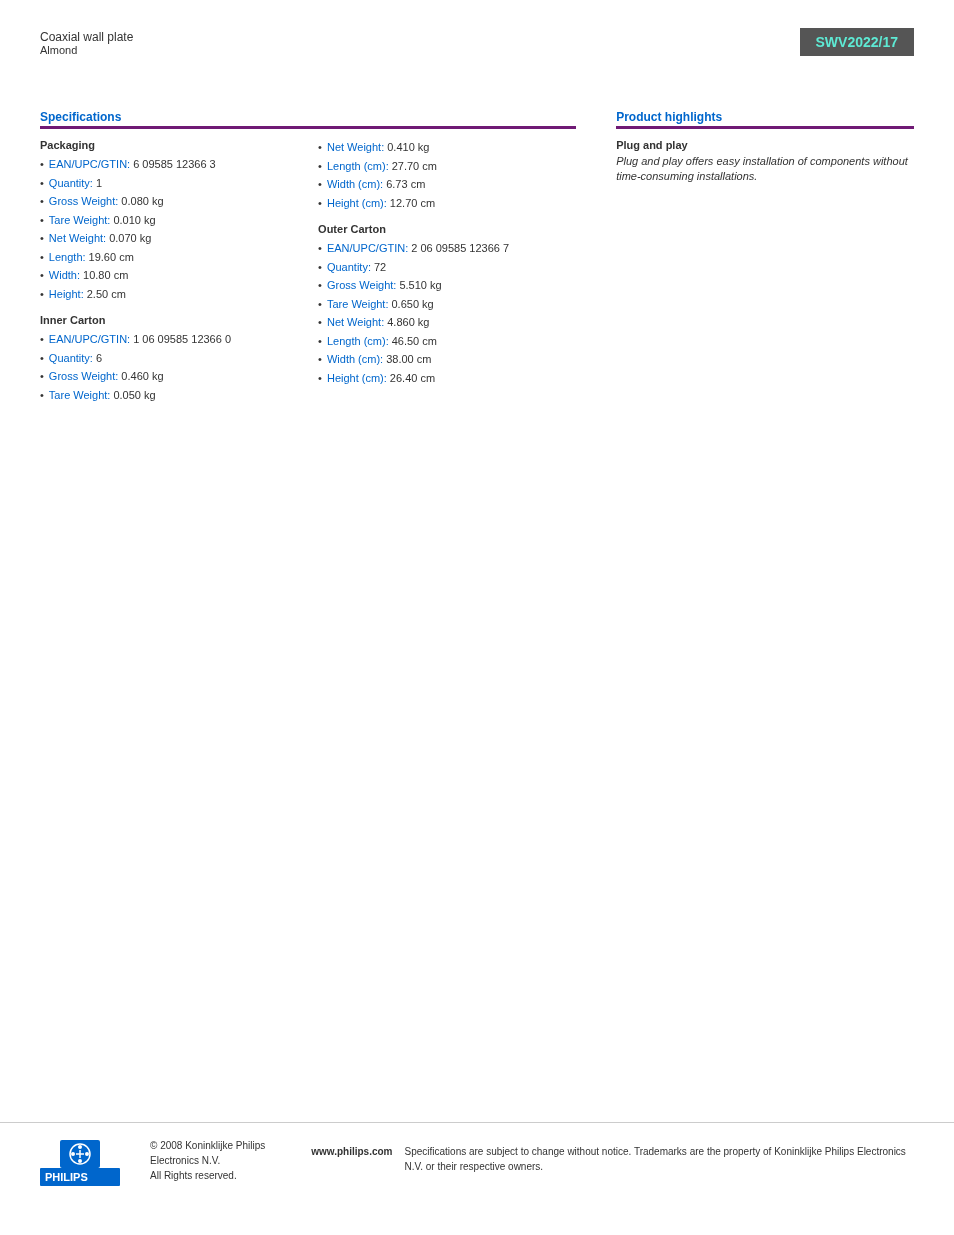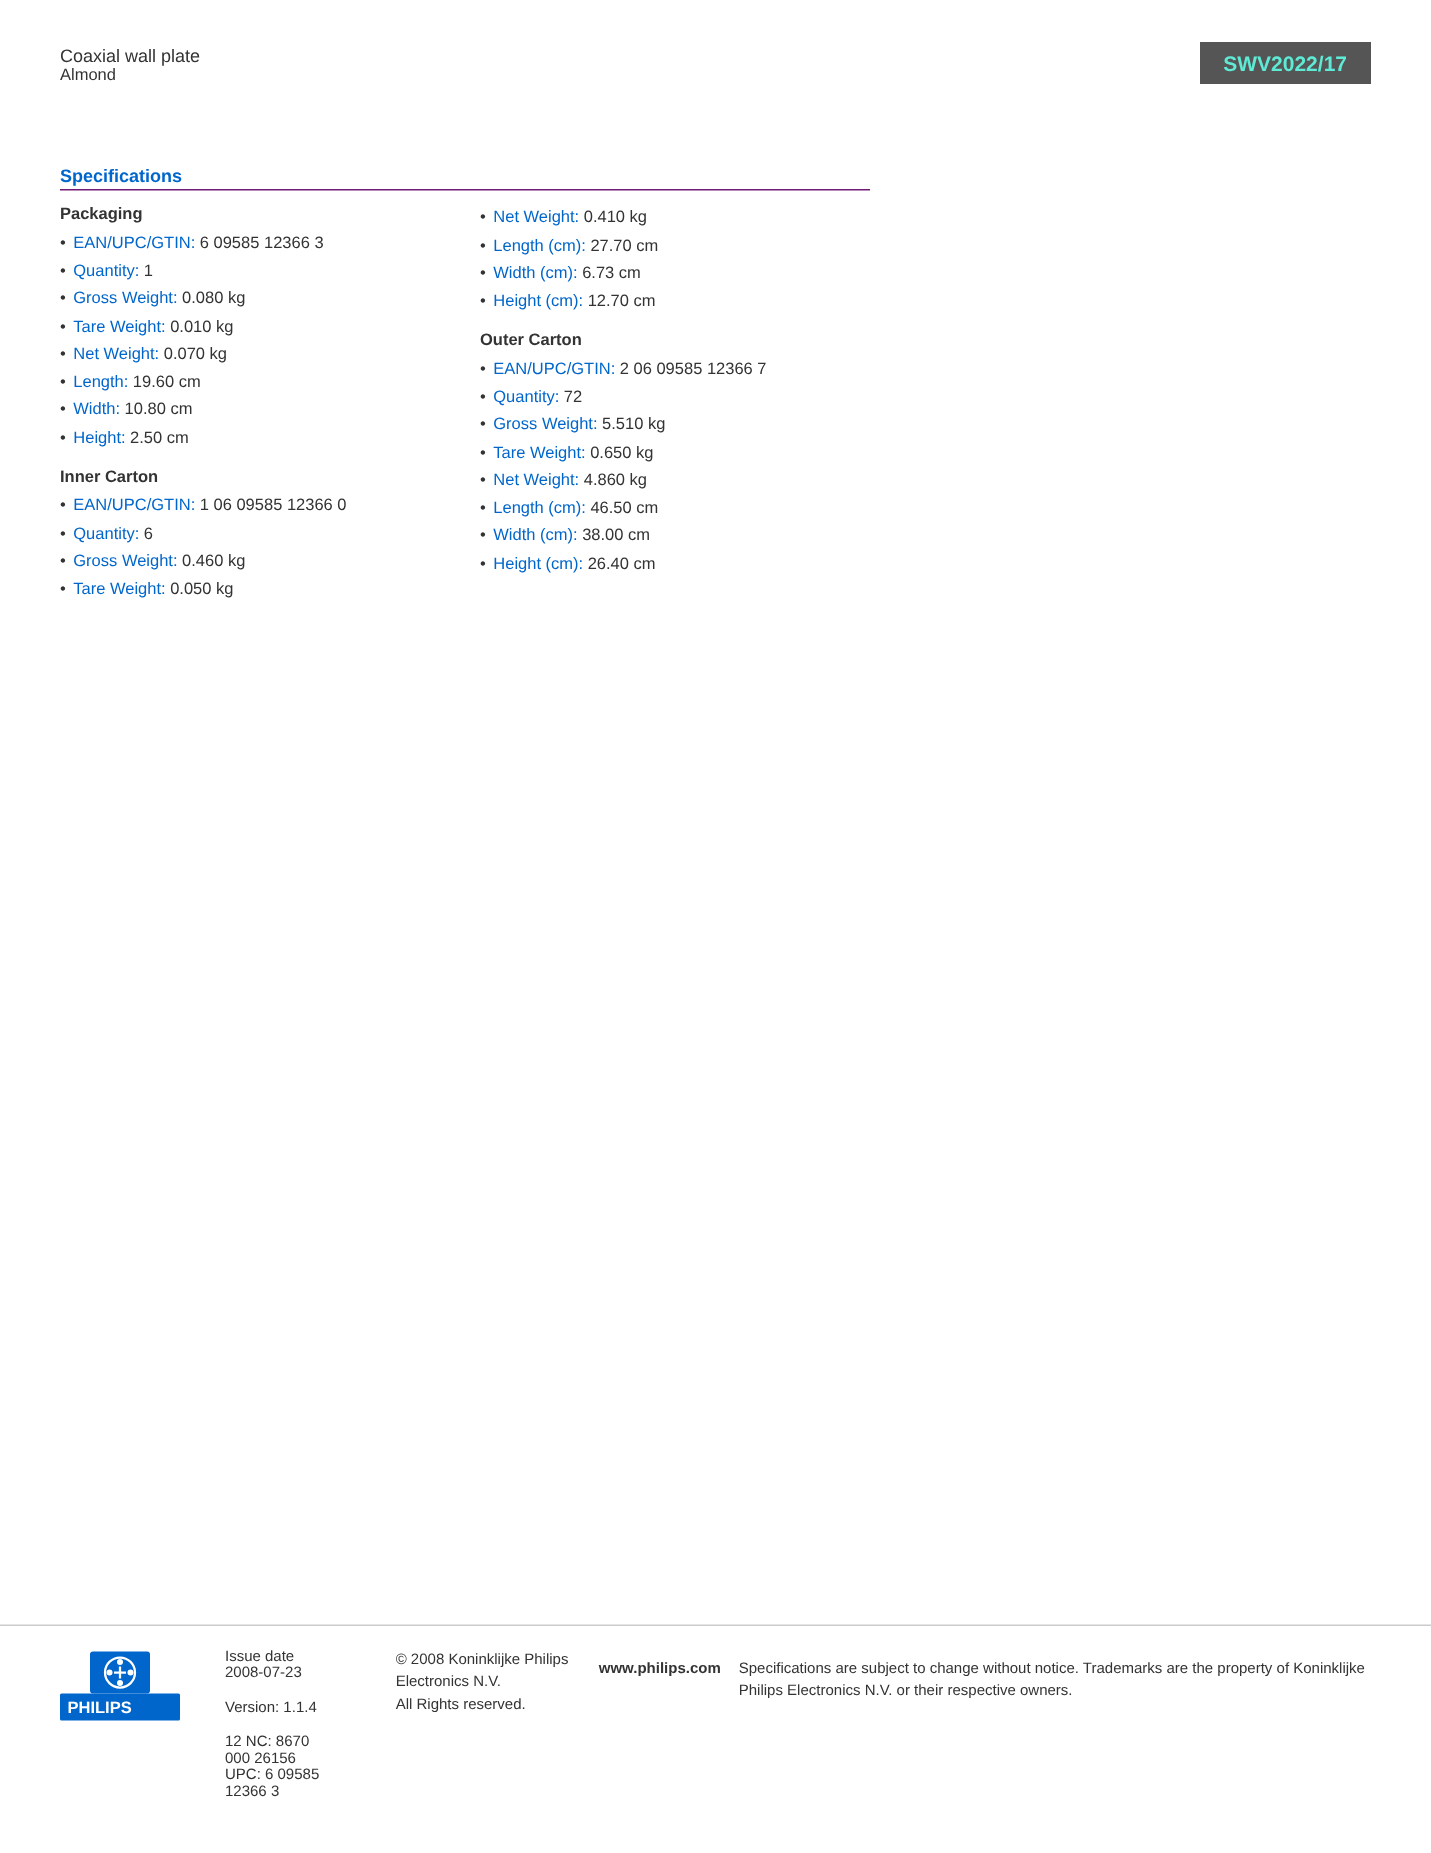--- a/index.html
+++ b/index.html
@@ -62,21 +62,21 @@
     
     .right-col {
       width: 320px;
       padding-left: 20px;
     }
 
     .section-title {
       color: #0066cc;
       font-size: 12px;
       font-weight: bold;
-      border-bottom: 1px solid #701a75;
+      border-bottom: 3px solid #701a75;
       padding-bottom: 2px;
       margin-bottom: 10px;
     }
 
     .subsection-title {
       font-size: 11px;
       font-weight: bold;
       margin-bottom: 5px;
       margin-top: 12px;
       color: #333;
@@ -317,20 +317,29 @@
               </li>
               <li>
                 <span class="spec-key">Height (cm):</span>
                 <span class="spec-val">26.40 cm</span>
               </li>
             </ul>
         </div>
       </div>
     </div>
 
+    <div class="right-col">
+      <div class="section-title">Product highlights</div>
+      <div id="features-container">
+          <div style="margin-bottom: 8px;">
+            <div class="highlight-feature-title">Plug and play</div>
+            <div class="highlight-feature-desc">Plug and play offers easy installation of components without time-consuming installations.</div>
+          </div>
+        </div>
+    </div>
   </div>
 </div>
 
 <div class="footer">
 
   <div class="philips-logo">
     <svg viewBox="0 0 80 60" width="80" height="60">
 
       <rect x="0" y="30" width="80" height="18" fill="#0066cc" rx="1"></rect>
       <text x="5" y="43" font-size="11" font-weight="bold" fill="white" font-family="Arial">PHILIPS</text>
@@ -341,28 +350,20 @@
       <circle cx="40" cy="9" r="2" fill="white"></circle>
       <circle cx="40" cy="23" r="2" fill="white"></circle>
       <circle cx="33" cy="16" r="2" fill="white"></circle>
       <circle cx="47" cy="16" r="2" fill="white"></circle>
 
       <line x1="40" y1="12" x2="40" y2="20" stroke="white" stroke-width="1.5"></line>
       <line x1="36" y1="16" x2="44" y2="16" stroke="white" stroke-width="1.5"></line>
     </svg>
   </div>
 
-  <div class="footer-info">
-    <div class="footer-info-item">Issue date 2008-07-23</div>
-    <div class="footer-info-item" style="margin-top:8px;">Version: 1.1.4</div>
-    <div class="footer-codes">
-      <div>12 NC: 8670 000 26156</div>
-      <div>UPC: 6 09585 12366 3</div>
-    </div>
-  </div>
 
   <div class="footer-right">
     <div class="footer-legal">
       <span>© 2008 Koninklijke Philips Electronics N.V.</span><br>
       <span>All Rights reserved.</span>
     </div>
     <div class="footer-legal website" style="margin-top:6px; font-weight:bold;">www.philips.com</div>
     <div class="footer-legal" style="margin-top:6px;">Specifications are subject to change without notice. Trademarks are the property of Koninklijke Philips Electronics N.V. or their respective owners.</div>
   </div>
 </div>

